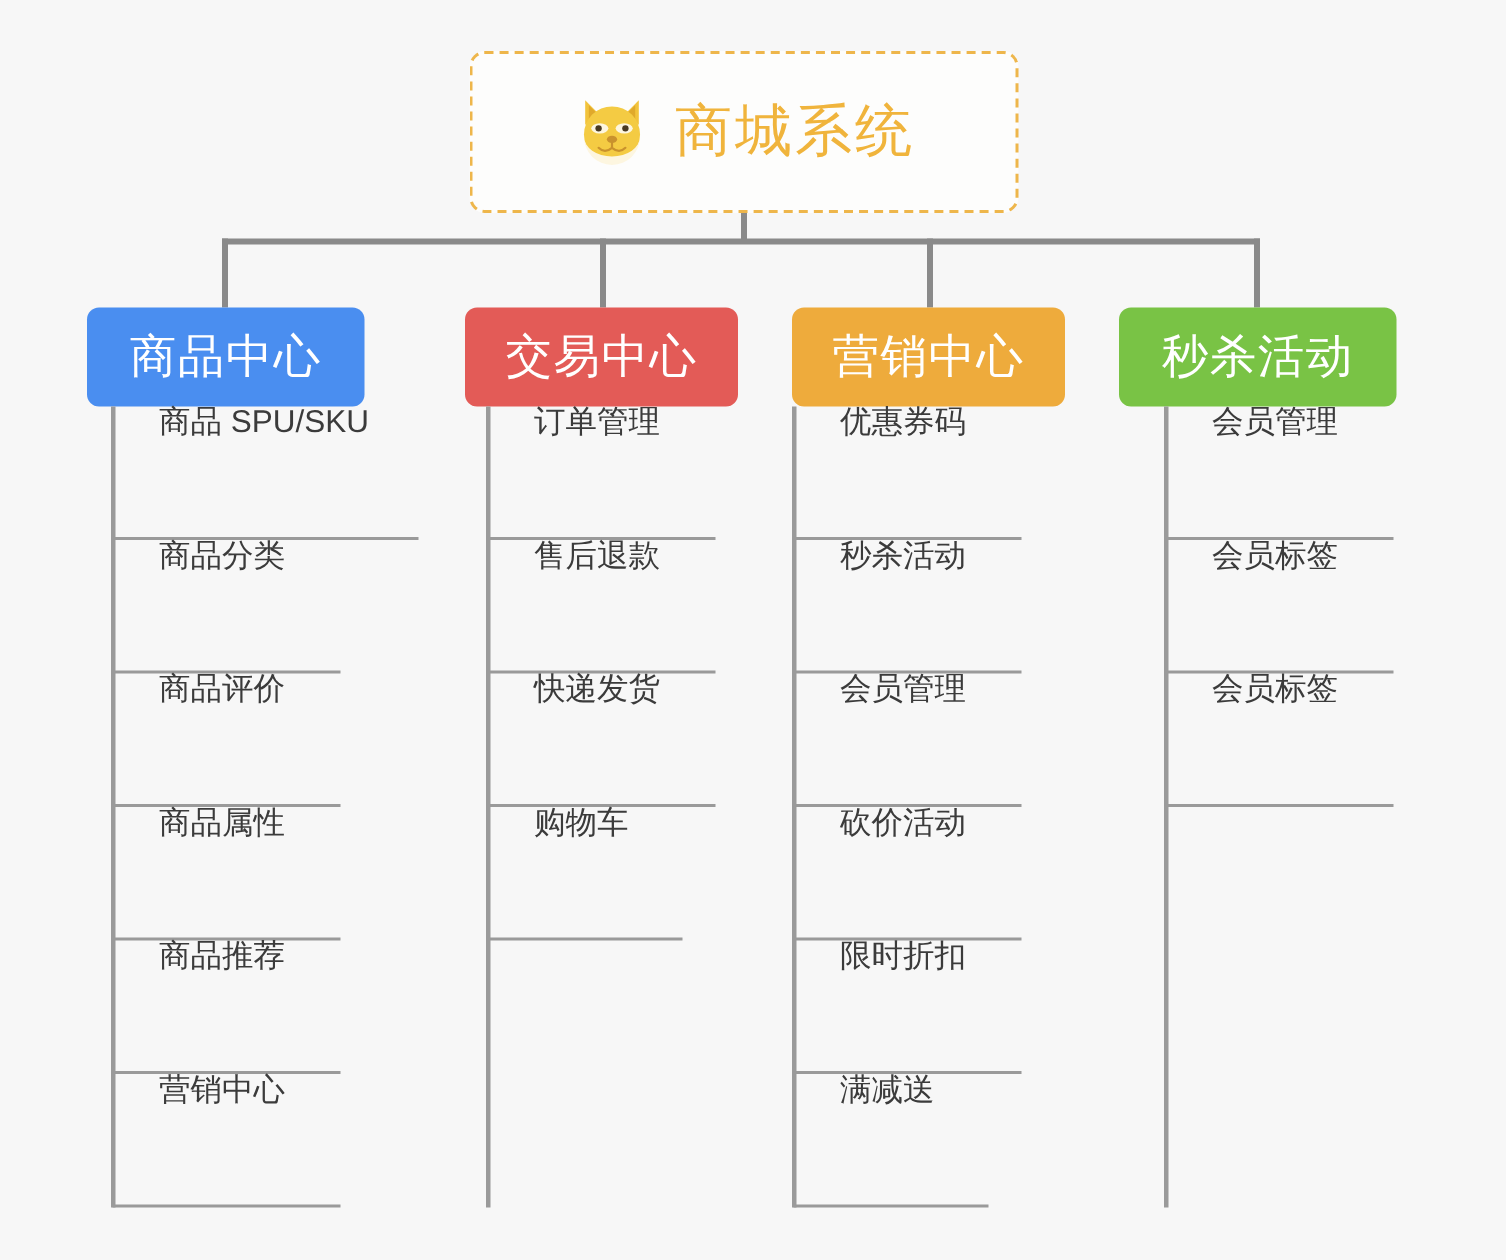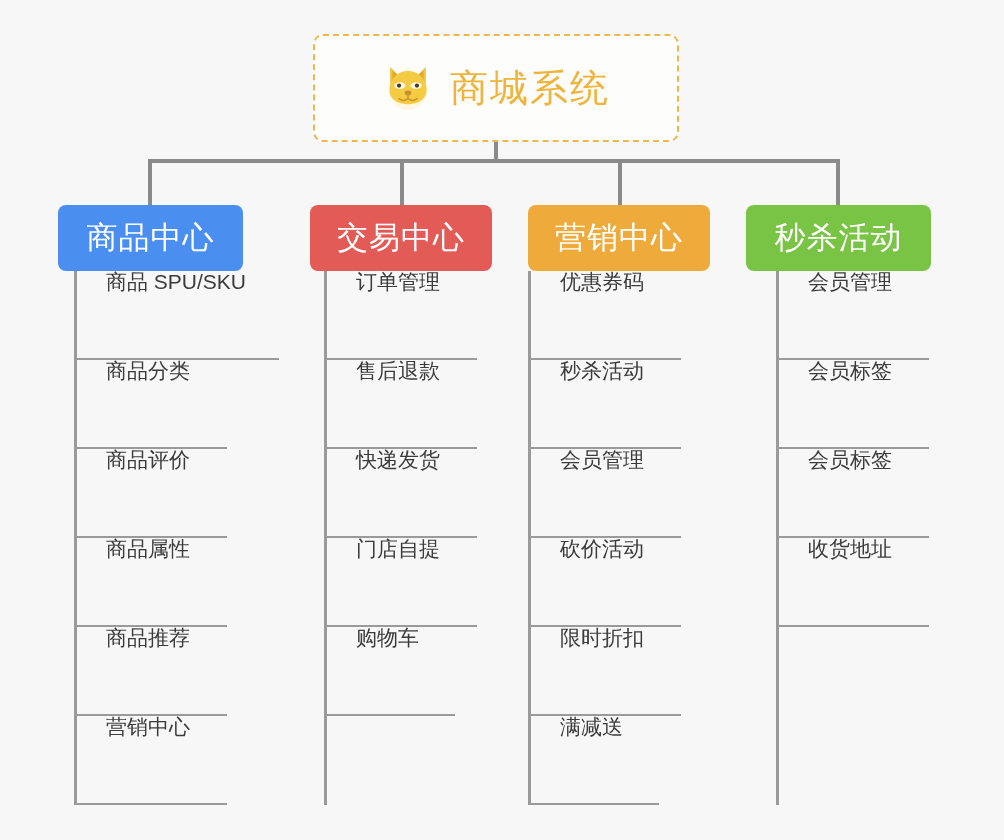--- a/index.html
+++ b/index.html
@@ -170,24 +170,20 @@
         </div>
         <div class="leaf">
           <span class="leaf-label">售后退款</span>
           <div class="leaf-rule" style="width: 152px;"></div>
         </div>
         <div class="leaf">
           <span class="leaf-label">快递发货</span>
           <div class="leaf-rule" style="width: 152px;"></div>
         </div>
         <div class="leaf">
-          <span class="leaf-label">门店自提</span>
-          <div class="leaf-rule" style="width: 152px;"></div>
-        </div>
-        <div class="leaf">
           <span class="leaf-label">购物车</span>
           <div class="leaf-rule" style="width: 130px;"></div>
         </div>
       </div>
       <div class="drop" style="left: 618px;"></div>
       <div class="cat-box" style="left: 528px; width: 182px; background: rgb(238, 171, 60);">营销中心</div>
       <div class="col" style="left: 528px;">
         <div class="col-stem" style="height: 534px;"></div>
         <div class="leaf">
           <span class="leaf-label">优惠券码</span>
@@ -223,20 +219,16 @@
           <div class="leaf-rule" style="width: 152px;"></div>
         </div>
         <div class="leaf">
           <span class="leaf-label">会员标签</span>
           <div class="leaf-rule" style="width: 152px;"></div>
         </div>
         <div class="leaf">
           <span class="leaf-label">会员标签</span>
           <div class="leaf-rule" style="width: 152px;"></div>
         </div>
-        <div class="leaf">
-          <span class="leaf-label">收货地址</span>
-          <div class="leaf-rule" style="width: 152px;"></div>
-        </div>
       </div>
     </div>
 
 </div>
 
 </body></html>

